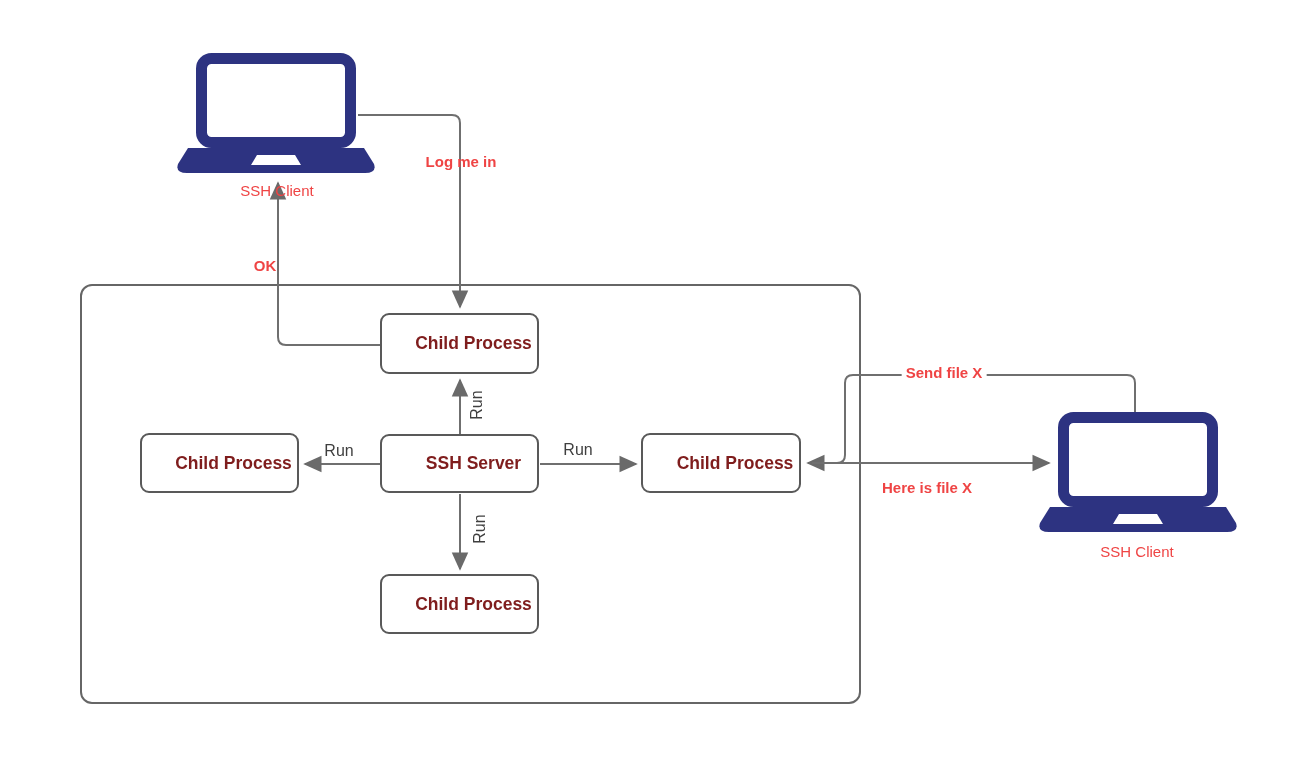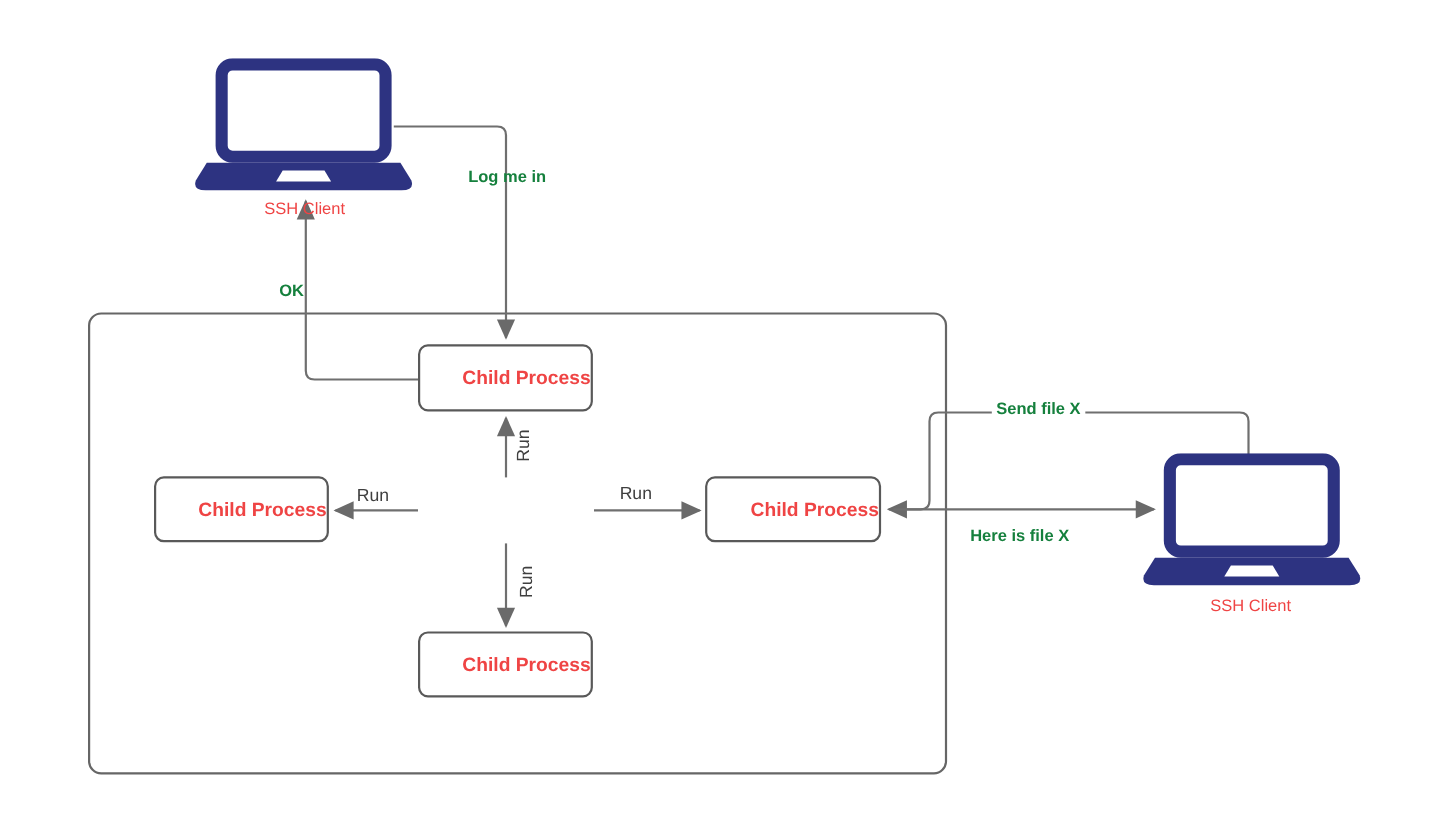--- a/index.html
+++ b/index.html
@@ -34,24 +34,24 @@
     z-index: 2;
   }
 
   
   .node {
     background: #ffffff;
     border: 2.5px solid #595959;
     border-radius: 9px;
     display: flex;
     align-items: center;
-    justify-content: flex-end;
+    justify-content: center;
     font-weight: bold;
     font-size: 17.5px;
-    color: #ef4444;
+    color: #7f1d1d;
     z-index: 3;
     box-sizing: border-box;
     white-space: nowrap;
     padding-left: 28px;
   }
   .node-child-top    { left: 380px; top: 313px; width: 159px; height: 61px; }
   .node-server       { left: 380px; top: 434px; width: 159px; height: 59px; }
   .node-child-left   { left: 140px; top: 433px; width: 159px; height: 60px; }
   .node-child-right  { left: 641px; top: 433px; width: 160px; height: 60px; }
   .node-child-bottom { left: 380px; top: 574px; width: 159px; height: 60px; }
@@ -62,21 +62,21 @@
     z-index: 3;
   }
   .laptop-left  { left: 176px;  top: 53px;  }
   .laptop-right { left: 1038px; top: 412px; }
 
   
   .lbl {
     z-index: 4;
     transform: translate(-50%, -50%);
     white-space: nowrap;
-    color: #15803d;
+    color: #ef4444;
   }
   .lbl-bold { font-weight: bold; font-size: 15px; }
   .lbl-run  { font-weight: normal; font-size: 16px; color: #3f3f3f; }
   .lbl-run-vert { transform: translate(-50%, -50%) rotate(-90deg); }
   .lbl-bg { background: #ffffff; padding: 0 4px; }
   .lbl-client { font-weight: normal; font-size: 15px; color: #ef4444; }
 
   .lbl-log-me-in   { left: 461px;  top: 161px; }
   .lbl-ok          { left: 265px;  top: 265px; }
   .lbl-run-up      { left: 477px;  top: 405px; }
@@ -121,20 +121,23 @@
 
   <svg class="abs laptop laptop-right" viewBox="0 0 200 125">
     <rect x="25.5" y="5.5" width="149" height="84" rx="10" fill="#ffffff" stroke="#2d3381" stroke-width="11"></rect>
     <path d="M12,95 H188 L198,111 Q201,120 189,120 H11 Q-1,120 2,111 Z" fill="#2d3381"></path>
     <path d="M81,102 H119 L125,112 H75 Z" fill="#ffffff"></path>
   </svg>
 
   <div class="abs node node-child-top">
     <span>Child Process</span>
   </div>
+  <div class="abs node node-server">
+    <span>SSH Server</span>
+  </div>
   <div class="abs node node-child-left">
     <span>Child Process</span>
   </div>
   <div class="abs node node-child-right">
     <span>Child Process</span>
   </div>
   <div class="abs node node-child-bottom">
     <span>Child Process</span>
   </div>
 

